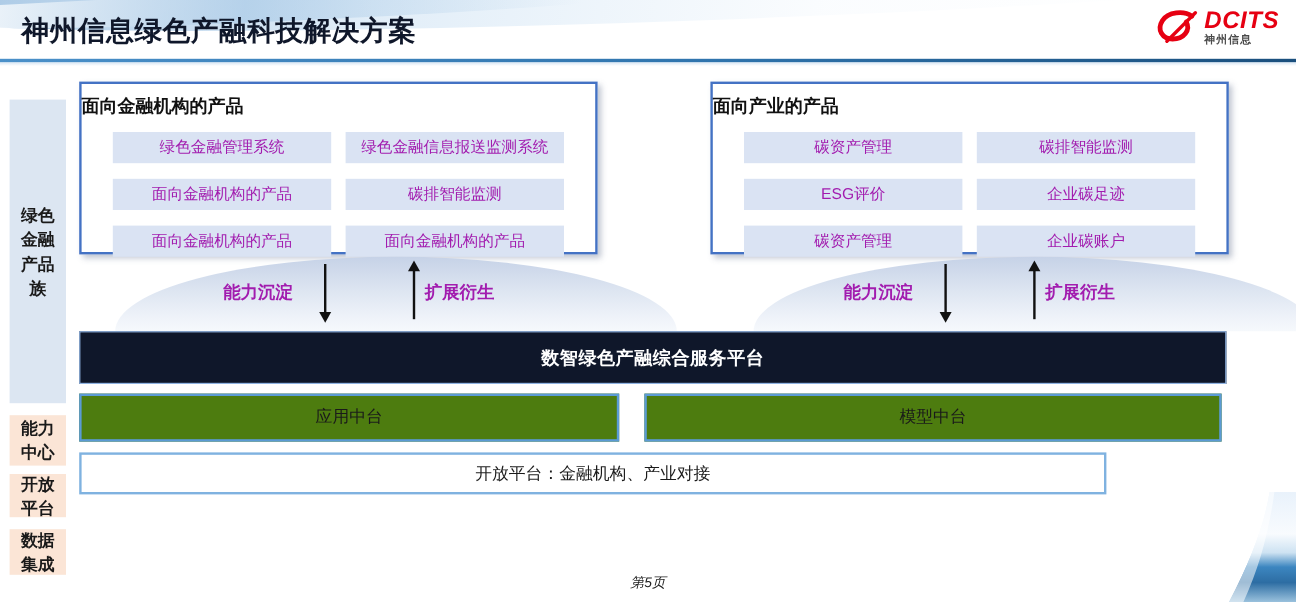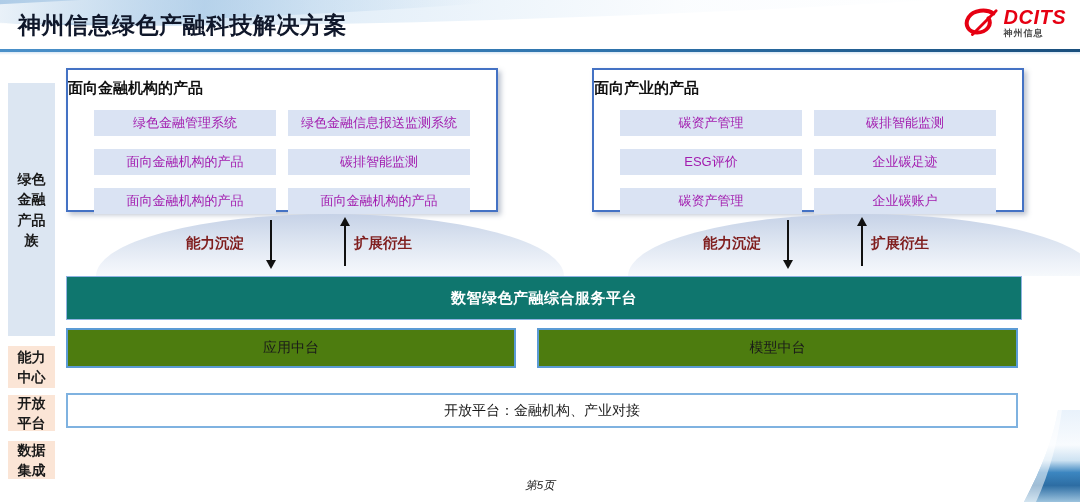--- a/index.html
+++ b/index.html
@@ -58,42 +58,42 @@
   .dome{position:absolute;top:214px;width:468px;height:62px;z-index:1;
     border-radius:234px 234px 0 0 / 62px 62px 0 0;
     background:linear-gradient(to bottom,#c6d2e7 0%,#dde5f1 45%,#eef2f9 80%,#f6f9fc 100%);}
   .dome-left{left:96px;}
   .dome-right{left:628px;}
 
   
   .flow{position:absolute;top:215px;height:56px;z-index:3;display:flex;align-items:center;}
   .flow-left{left:186px;}
   .flow-right{left:703px;}
-  .flow-label{font-size:14.5px;font-weight:bold;color:#7f1d1d;}
+  .flow-label{font-size:14.5px;font-weight:bold;color:#a21caf;}
   .arr{position:relative;width:2px;height:46px;background:#111;}
   .arr-down{margin:0 32px 0 26px;}
   .arr-up{margin:0 8px 0 40px;}
   .arr-down::after{content:"";position:absolute;left:-4px;bottom:-8px;
     border:5px solid transparent;border-top:9px solid #111;}
   .arr-up::after{content:"";position:absolute;left:-4px;top:-8px;
     border:5px solid transparent;border-bottom:9px solid #111;}
 
   
   .banner{position:absolute;left:66px;top:276px;width:954px;height:42px;z-index:4;
-    background:#0f766e;border:1px solid #8fb3e2;
+    background:#0f172a;border:1px solid #8fb3e2;
     display:flex;align-items:center;justify-content:center;
     color:#ffffff;font-weight:bold;font-size:15px;letter-spacing:.5px;text-align:center;}
 
   
   .mid-box{position:absolute;top:328px;height:40px;background:#4d7c0f;border:2px solid #5b9bd5;
     display:flex;align-items:center;justify-content:center;font-size:14px;box-sizing:border-box;}
   .mid-left{left:66px;width:450px;}
   .mid-right{left:537px;width:481px;}
-  .wide-row{position:absolute;left:66px;width:952px;background:#fff;border:2px solid #7fb2e0;
-    display:flex;align-items:center;justify-content:center;font-size:14px;box-sizing:border-box;margin-top:16px;}
+  .wide-row{position:absolute;left:66px;width:856px;background:#fff;border:2px solid #7fb2e0;
+    display:flex;align-items:center;justify-content:center;font-size:14px;box-sizing:border-box;}
   .row-open{top:377px;height:35px;}
   .row-data{top:423px;height:37px;}
 
   
   .page-num{position:absolute;left:0;right:0;top:478px;text-align:center;
     font-size:11.5px;font-style:italic;color:#222;}
 
   
   .corner-swoosh{position:absolute;right:0;bottom:0;width:58px;height:92px;}
 </style>

